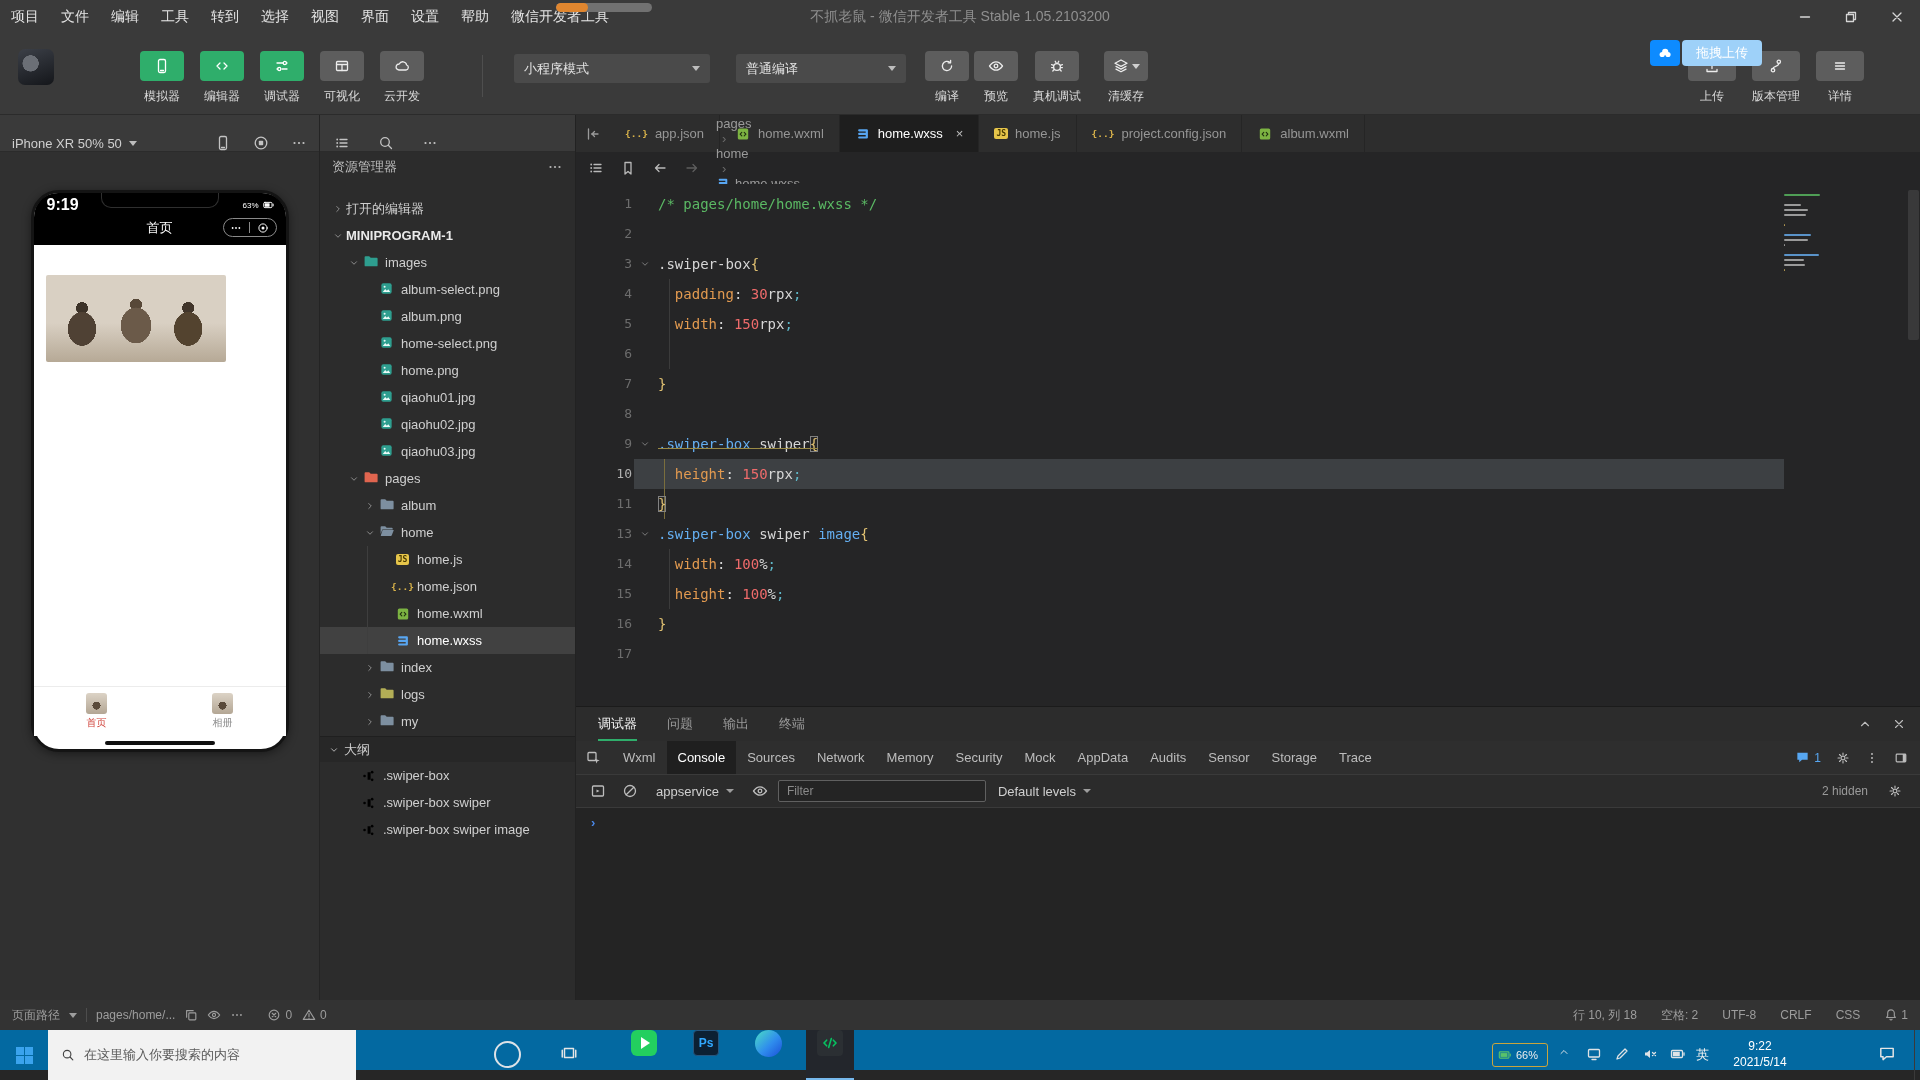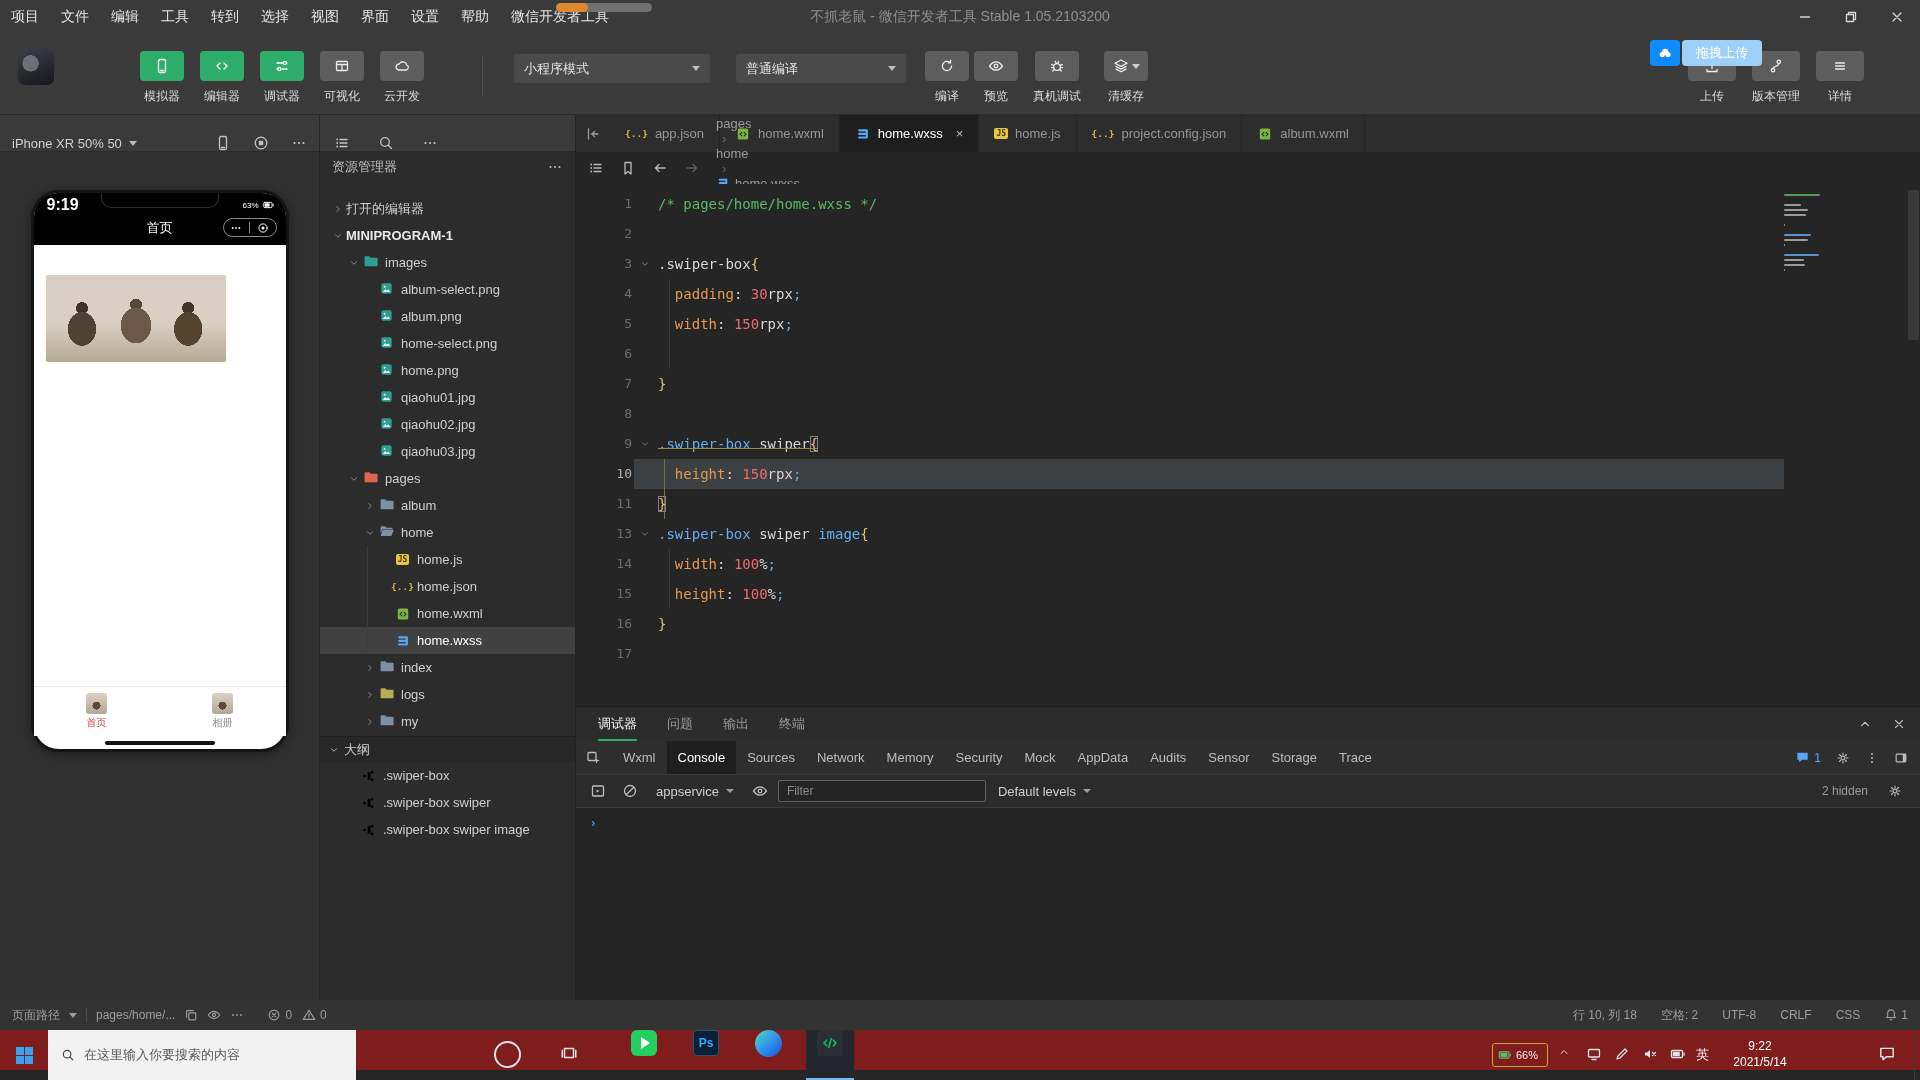--- a/index.html
+++ b/index.html
@@ -148,21 +148,21 @@
   #view-issues{margin-left:auto;margin-right:18px;text-decoration:underline;color:#d6d6d6;font-family:"Liberation Sans",sans-serif;font-size:12.5px;cursor:pointer}
   #prompt-row{height:28px;display:flex;align-items:center;padding-left:15px;color:#4a88e8;font-weight:bold;font-size:13px;background:#242424;border-bottom:none}
   #console-rest{flex:1;background:#242424}
   
   #statusbar{height:30px;background:#333;display:flex;align-items:center;padding:0 12px;font-size:12px;color:#9d9d9d;gap:9px}
   #statusbar .vdiv{width:1px;height:14px;background:#4d4d4d}
   #statusbar .ic{color:#9d9d9d}
   #sb-right{margin-left:auto;display:flex;gap:24px;align-items:center}
   .errwarn{display:flex;align-items:center;gap:4px;margin-left:14px}
   
-  #taskbar{height:40px;background:#7f1d1d;position:relative}
+  #taskbar{height:40px;background:#0369a1;position:relative}
   #start{position:absolute;left:0;top:0;width:48px;height:50px;display:flex;align-items:center;justify-content:center}
   #winlogo{display:grid;grid-template-columns:8px 8px;grid-template-rows:8px 8px;gap:1px}
   #winlogo i{background:#3aa3ee}
   #tsearch{position:absolute;left:48px;top:0;width:308px;height:50px;background:#f2f2f2;display:flex;align-items:center;padding-left:13px;gap:9px;color:#5a5a5a;font-size:13px}
   #tsearch .ic{color:#444}
   #cortana{position:absolute;left:494px;top:11px;width:27px;height:27px;border-radius:50%;border:2px solid #dde2e7}
   #taskview{position:absolute;left:560px;top:14px;color:#e6e6e6}
   .appbtn{position:absolute;top:0;width:48px;height:50px;display:flex;justify-content:center}
   .appbtn.active{background:#23262c;box-shadow:inset 0 -2px 0 #76b9ed}
   .app-iqiyi{width:26px;height:26px;border-radius:6px;background:#23cf5f;display:flex;align-items:center;justify-content:center}

